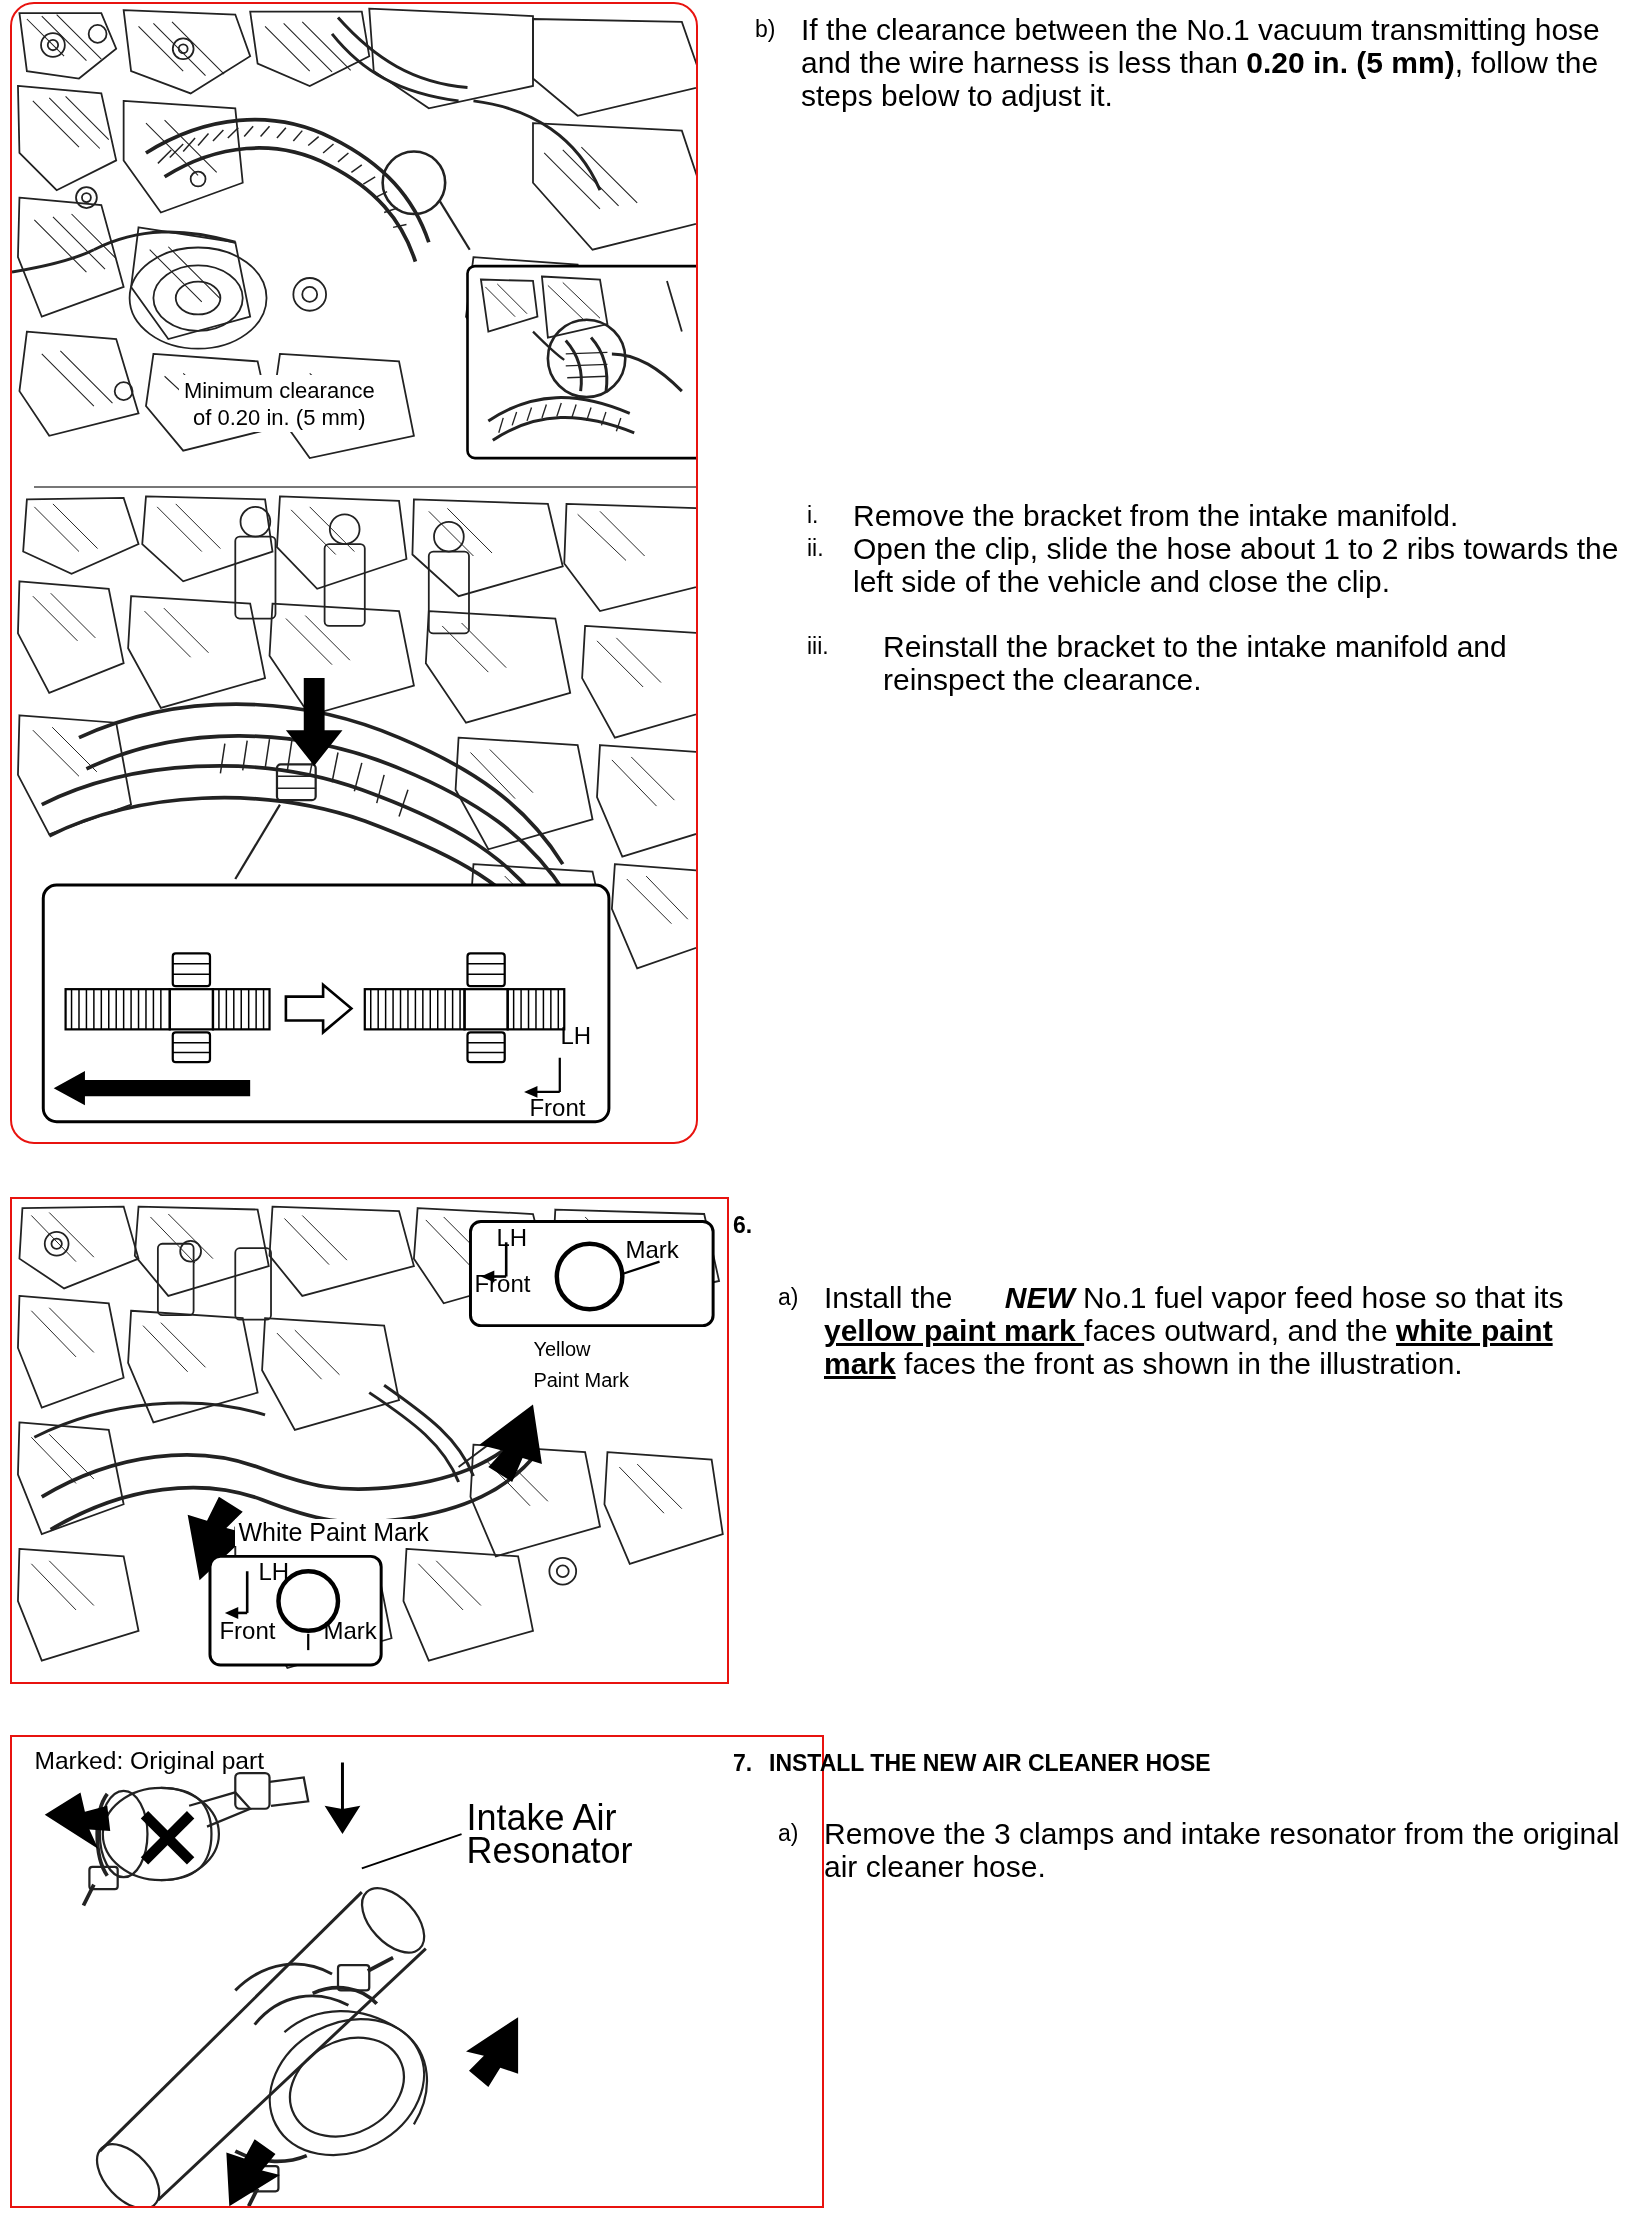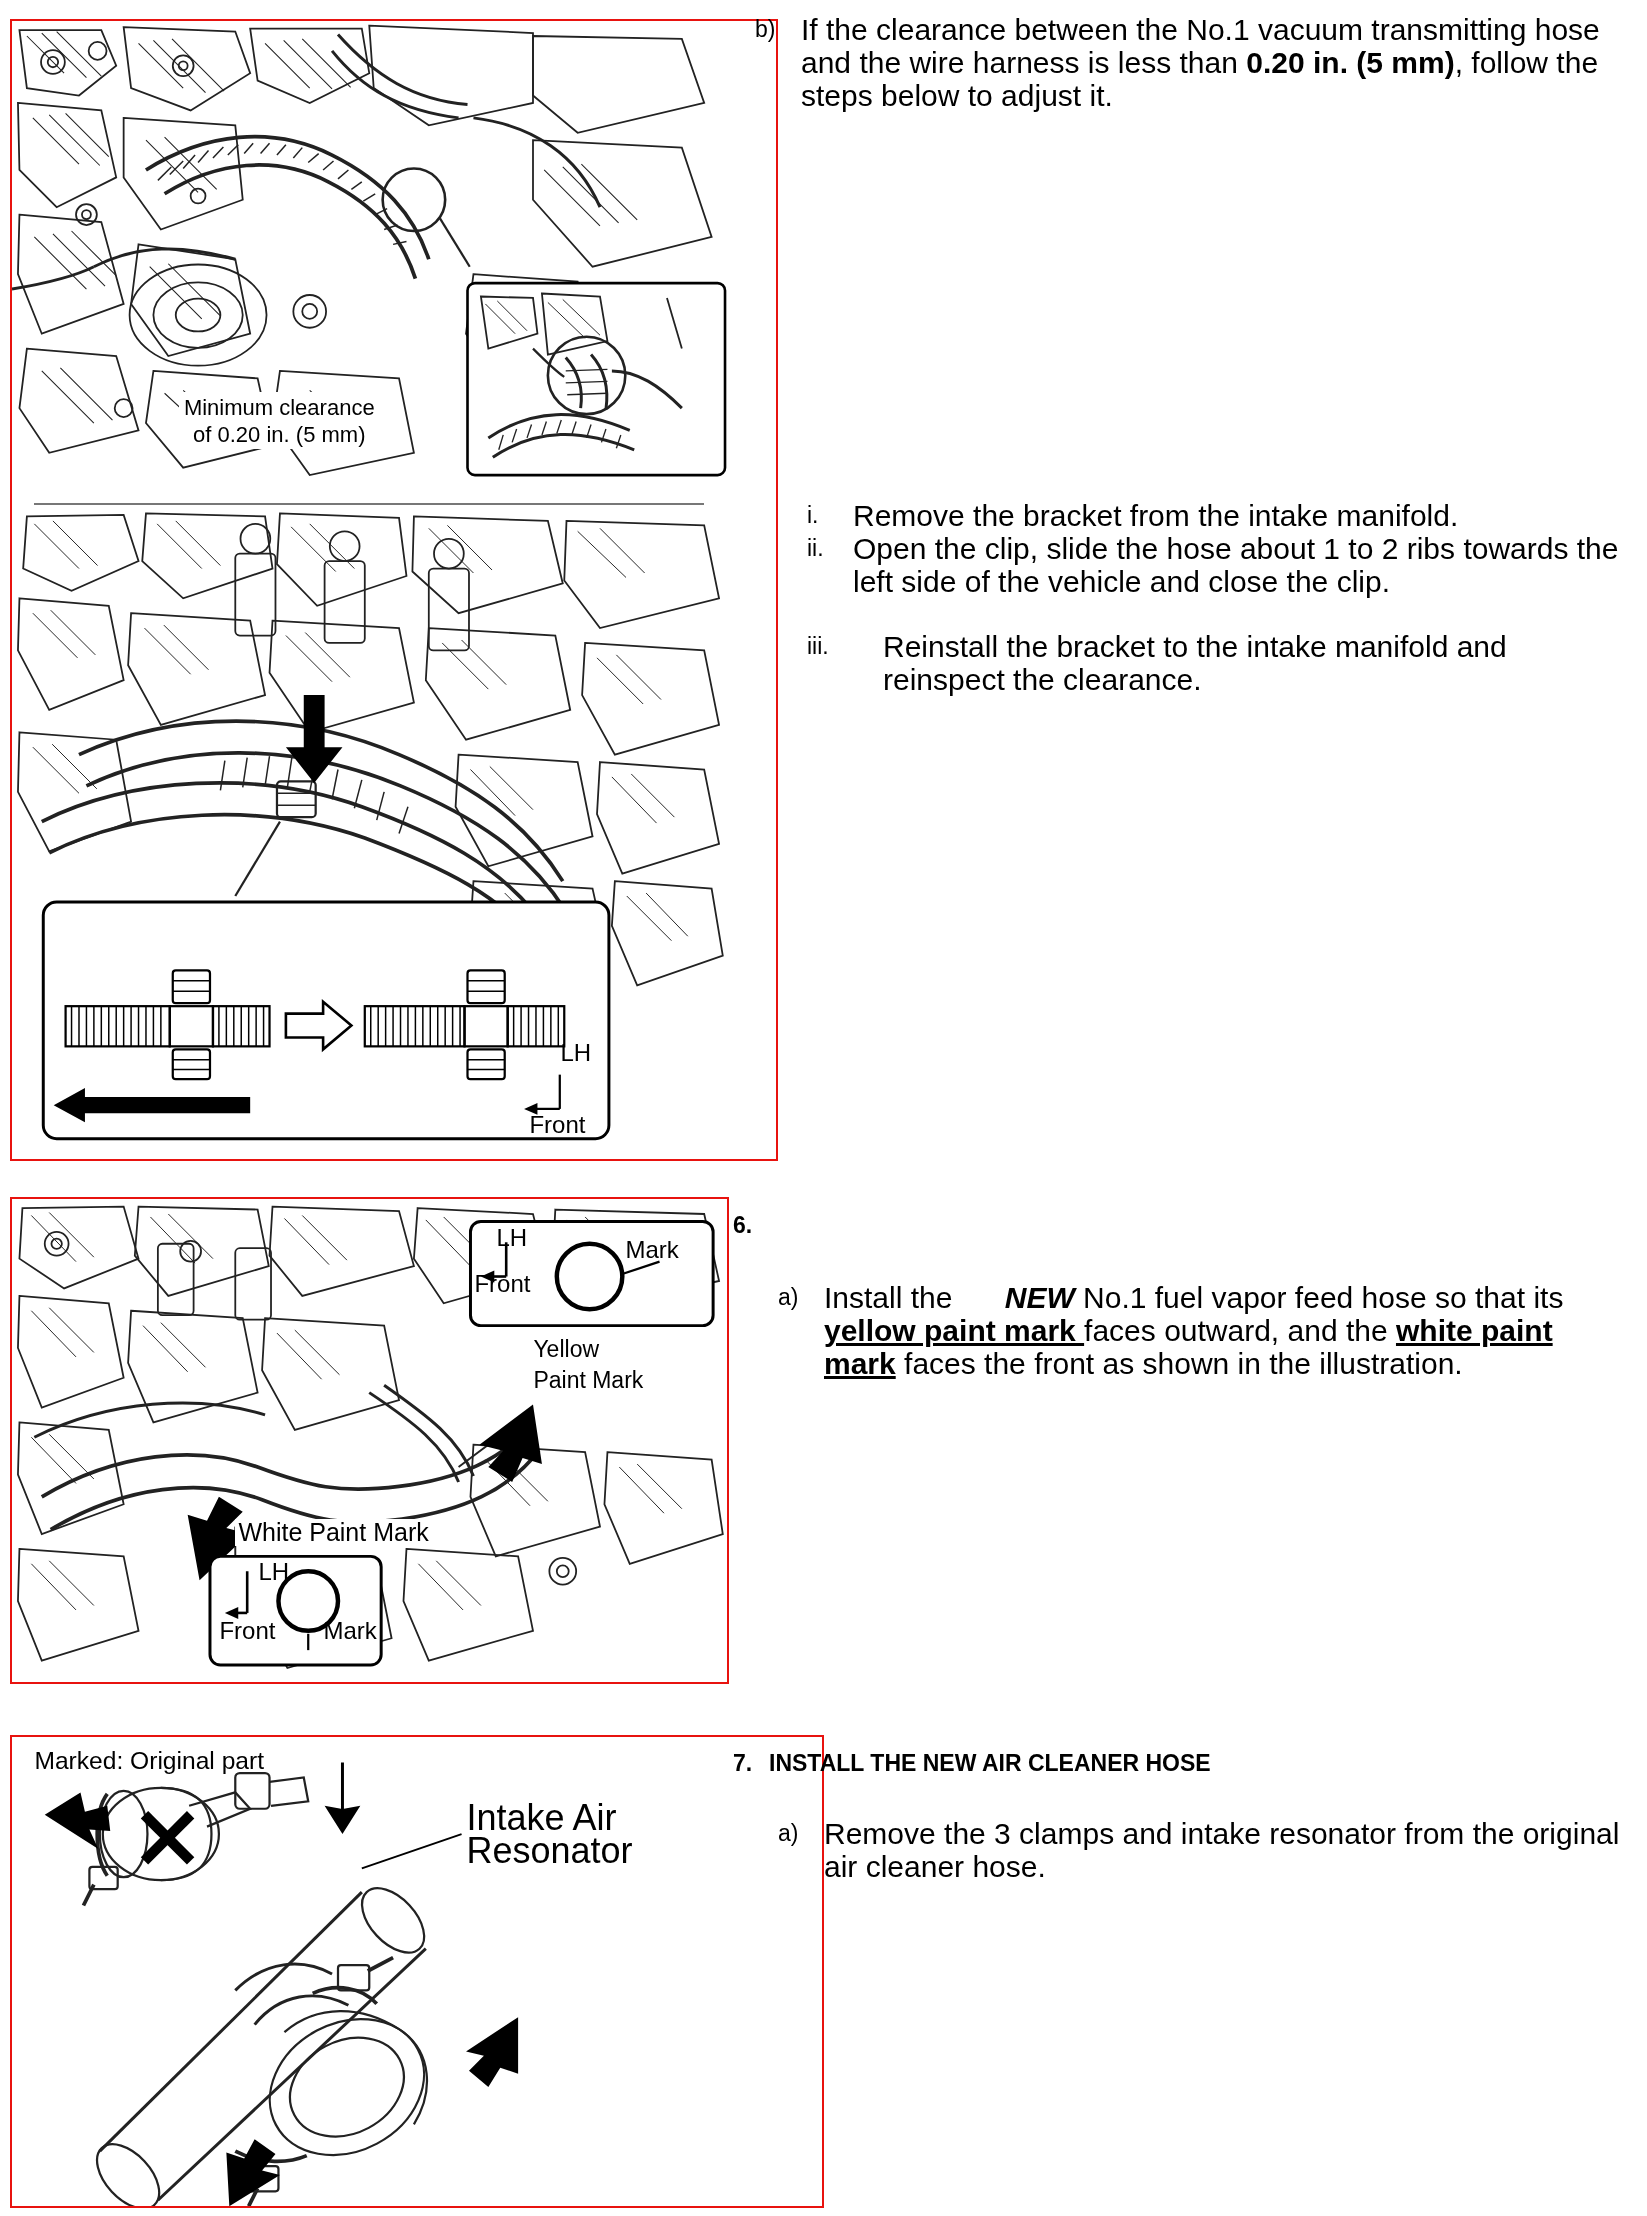--- a/index.html
+++ b/index.html
@@ -86,21 +86,21 @@
     position: absolute;
     height: 2.2px;
     background: #777;
   }
 </style>
 </head>
 <body>
 
 <div class="page">
 
-  <div class="figure-box" style="left:10.4px; top:19px; width:768px; height:1142px;">
+  <div class="figure-box" style="left:10.4px; top:2px; width:688px; height:1142px;border-radius:24px;">
     <div class="fig-inner">
 
       <svg width="716" height="484" viewBox="0 0 962 650">
         <g fill="none" stroke="#222" stroke-width="2.4">
 
           <path d="M10 12 L120 12 L140 60 L90 100 L20 90 Z"></path>
           <path d="M150 8 L300 14 L320 70 L240 120 L160 90 Z"></path>
           <path d="M320 10 L470 10 L480 70 L400 110 L330 80 Z"></path>
           <path d="M480 6 L700 16 L700 110 L560 140 L486 90 Z"></path>
           <path d="M700 20 L900 24 L930 110 L760 150 L700 100 Z"></path>
@@ -474,21 +474,21 @@
             <path d="M304 548 L286 556 L304 564 Z"></path>
           </g>
           <path d="M398 584 L398 606" fill="none" stroke="#000" stroke-width="3"></path>
         </g>
       </svg>
 
       <div class="lbl" style="left:484px; top:25px; font-size:24px;">LH</div>
       <div class="lbl" style="left:613px; top:37px; font-size:24px;">Mark</div>
       <div class="lbl" style="left:462px; top:71px; font-size:24px;">Front</div>
 
-      <div class="lbl" style="left:521px; top:135px; font-size:23px; line-height:31px; background:#fff;">
+      <div class="lbl" style="left:521px; top:135px; font-size:20px; line-height:31px; background:#fff;">
         <span>Yellow</span><br>
         <span>Paint Mark</span>
       </div>
 
       <div class="lbl" style="left:223px; top:320px; font-size:25px; background:#fff; padding:0 3px;">White Paint Mark</div>
 
       <div class="lbl" style="left:246px; top:359px; font-size:24px;">LH</div>
       <div class="lbl" style="left:207px; top:418px; font-size:24px;">Front</div>
       <div class="lbl" style="left:311px; top:418px; font-size:24px;">Mark</div>
     </div>

